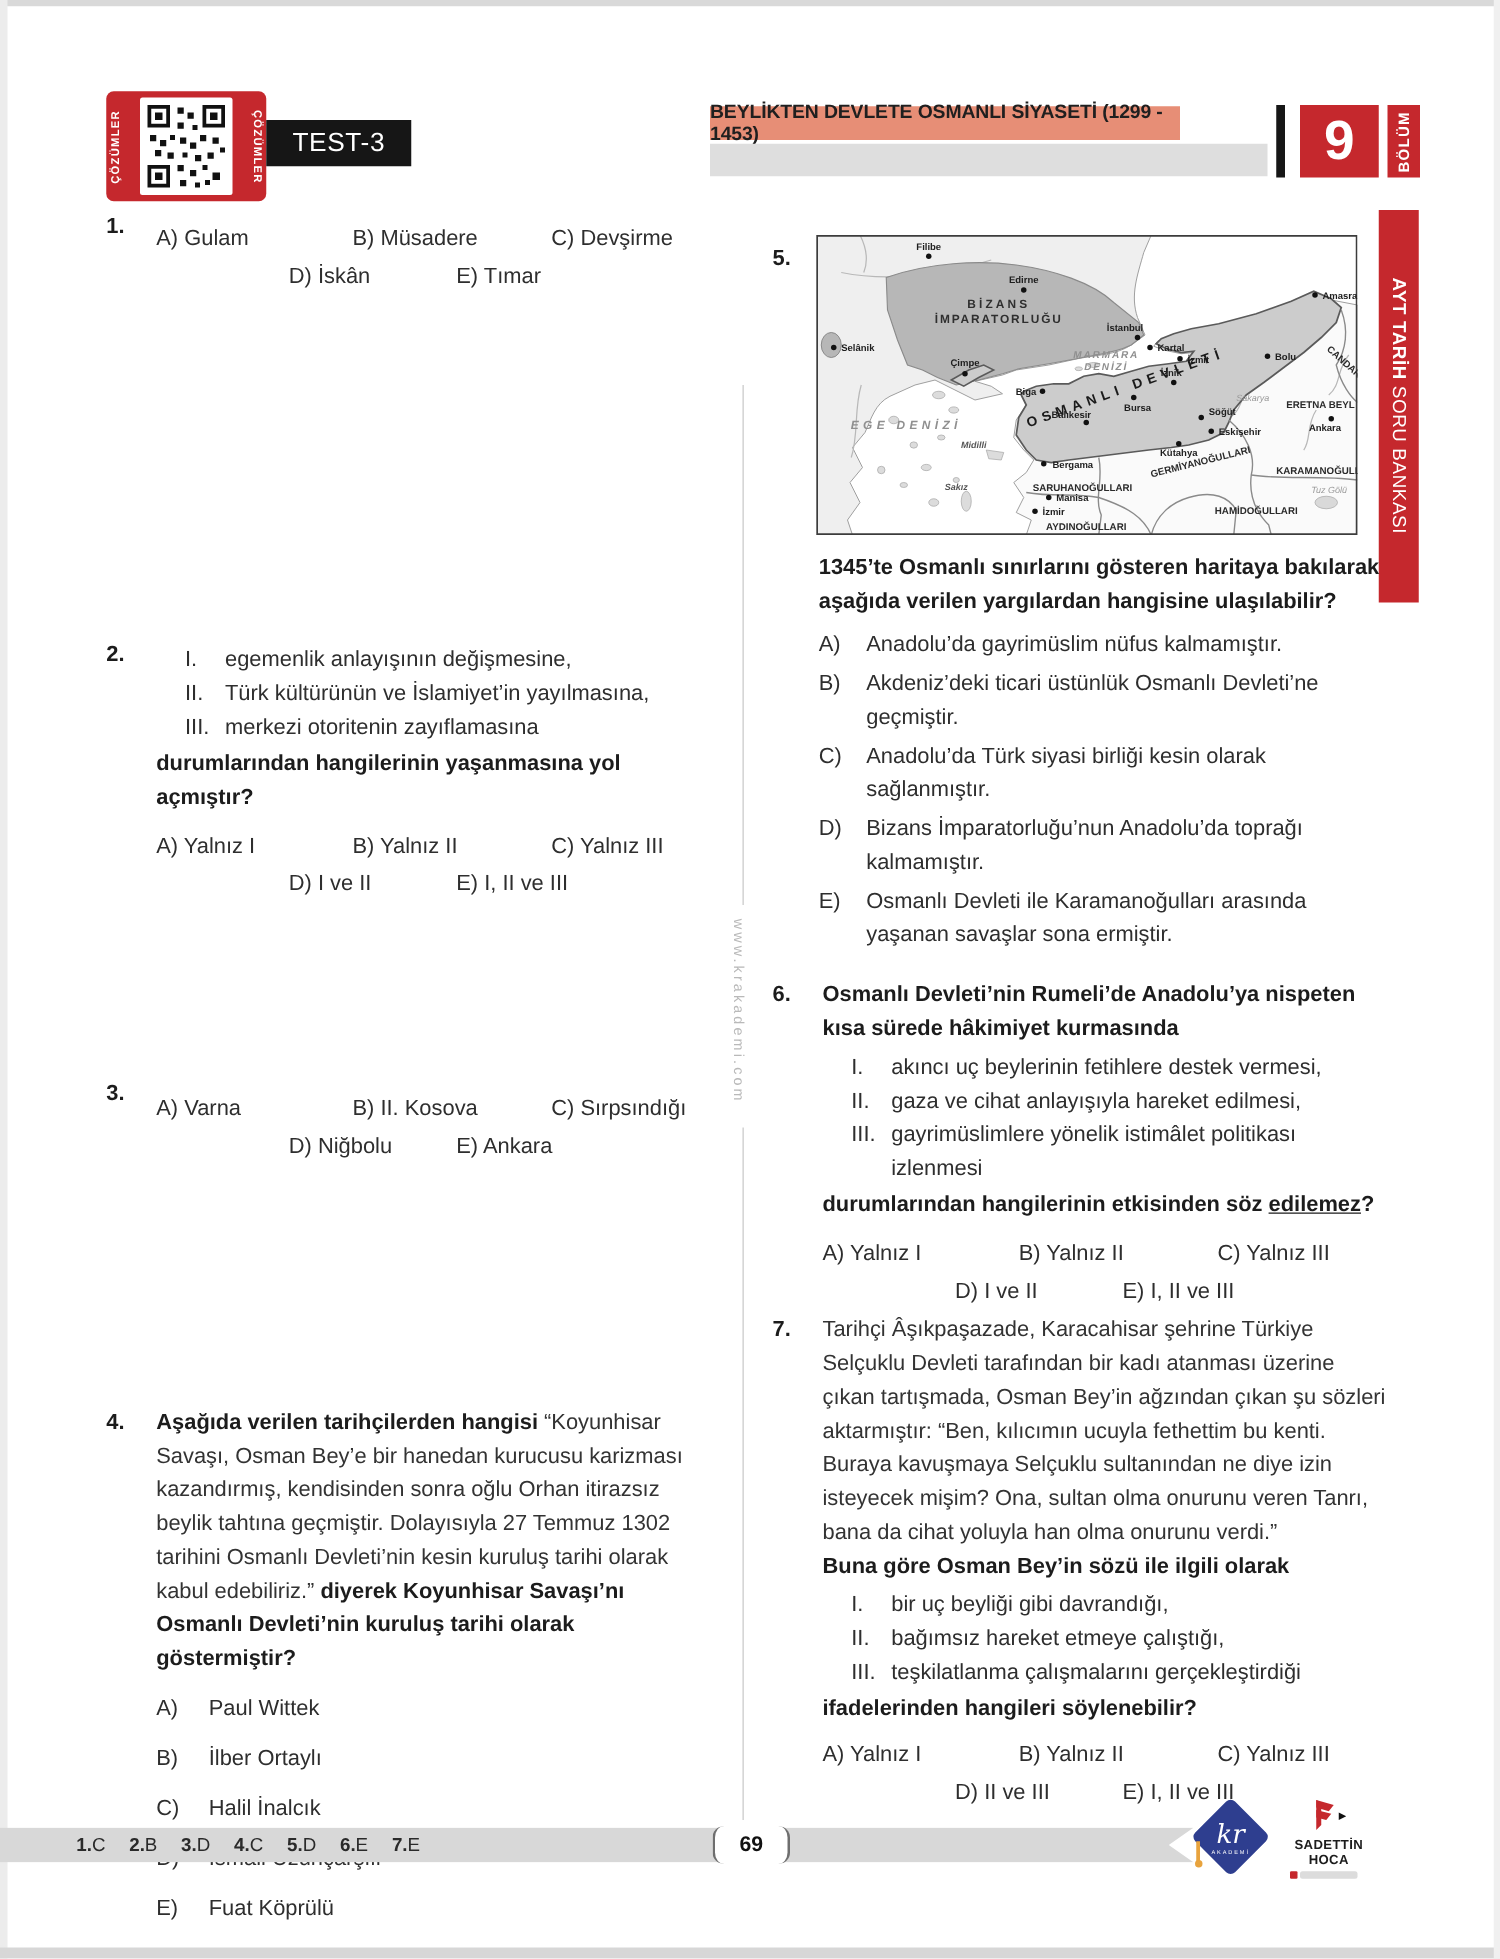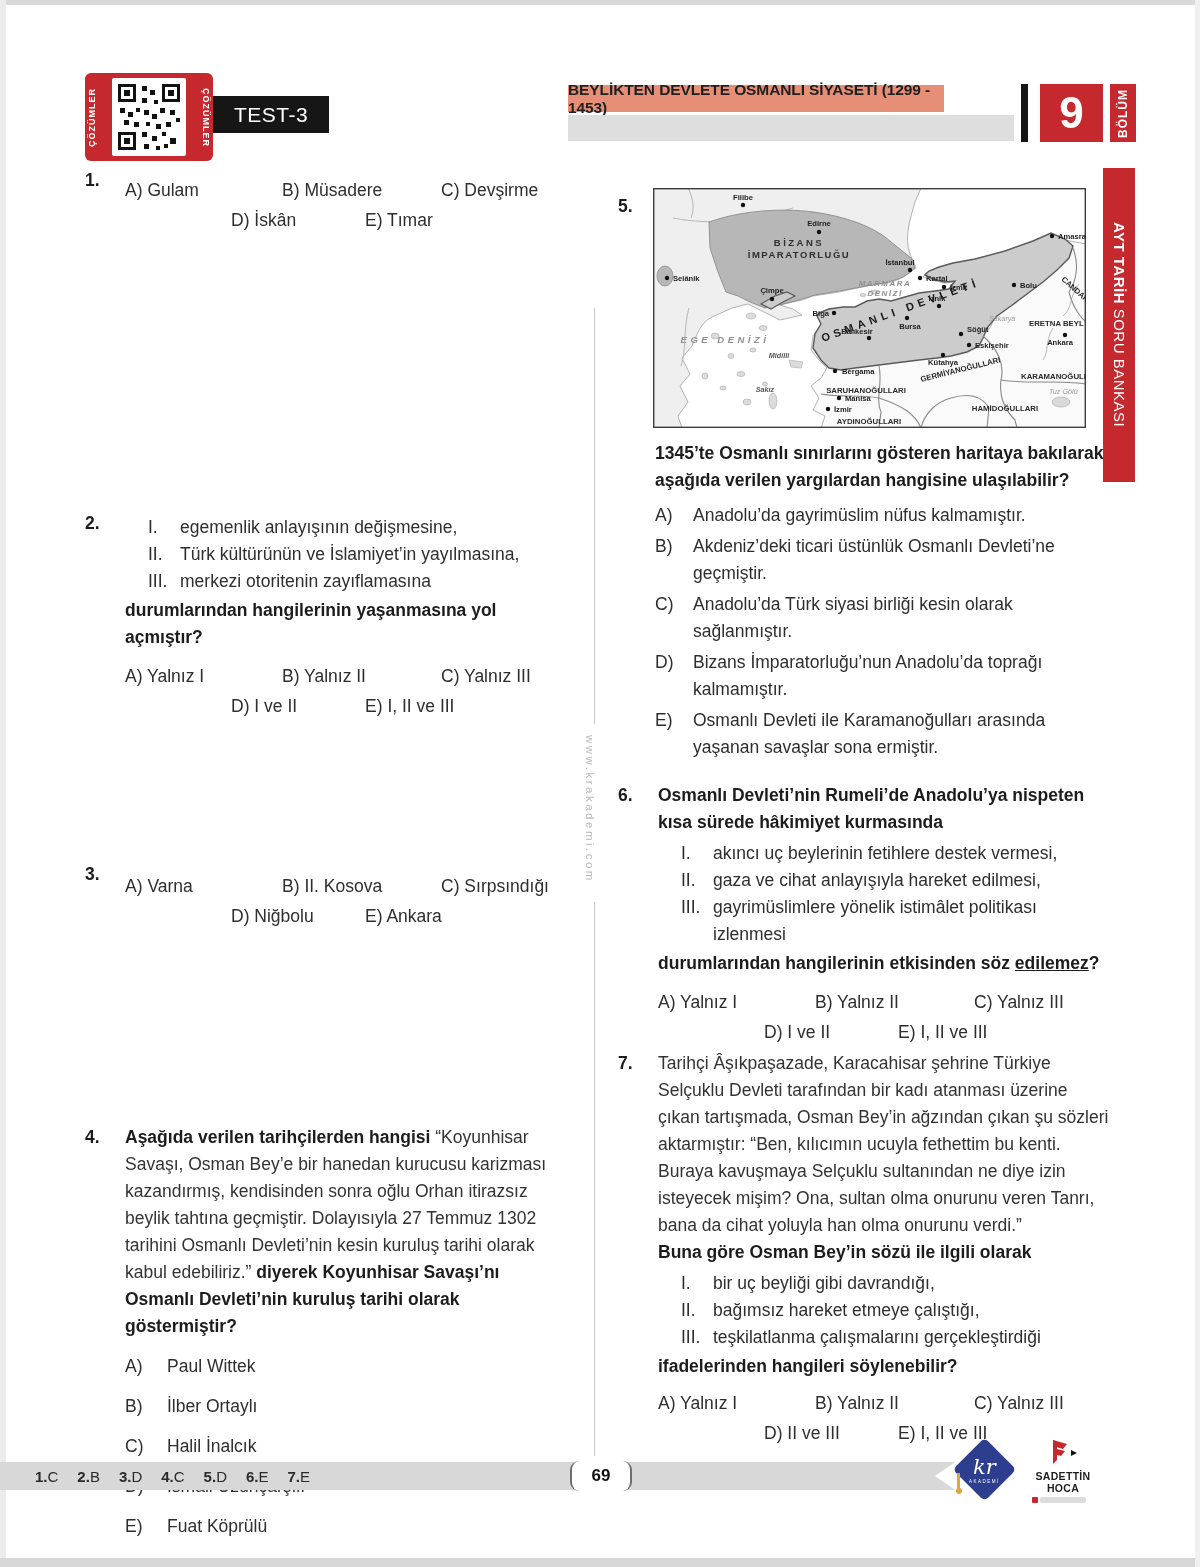--- a/index.html
+++ b/index.html
@@ -52,21 +52,21 @@
   
   .mapbox{left:653px;top:188px;width:433px;height:240px;}
   .mapbox svg{display:block;}
 
   
   .divider{width:1px;background:#c9c9c9;}
   .wm{left:584px;top:735px;color:#b9b9b9;font-size:11.5px;letter-spacing:2.5px;writing-mode:vertical-rl;}
 
   
   .footbar{left:0;top:1462px;width:955px;height:28px;background:#d8d8d8;clip-path:polygon(0 0,100% 0,calc(100% - 20px) 50%,100% 100%,0 100%);display:flex;align-items:center;}
-  .answers{margin-left:35px;display:flex;gap:19px;font-size:15px;color:#2a2a2a;}
+  .answers{margin-left:61px;display:flex;gap:19px;font-size:15px;color:#2a2a2a;}
   .answers b{font-weight:bold;}
   .pagebadge{left:570px;top:1461px;width:58px;height:30px;background:#fff;border-radius:9px;border-left:2px solid #6e6e6e;border-right:2px solid #6e6e6e;display:flex;align-items:center;justify-content:center;font-weight:bold;font-size:17px;color:#111;}
   .krlogo{left:953px;top:1443px;width:64px;height:70px;}
   .krdiamond{position:absolute;left:9px;top:4px;width:45px;height:45px;background:#2e3e8f;transform:rotate(45deg);border-radius:5px;}
   .krtext{position:absolute;left:9px;top:12px;width:45px;text-align:center;color:#fff;font-family:"DejaVu Serif",serif;font-style:italic;font-size:21px;}
   .krsub{position:absolute;left:9px;top:36px;width:45px;text-align:center;color:#fff;font-size:4.5px;letter-spacing:1.5px;}
   .krtassel{position:absolute;left:4px;top:30px;width:3px;height:16px;background:#e8a33d;}
   .krtassel::after{content:"";position:absolute;left:-1.5px;top:15px;width:6px;height:6px;background:#e8a33d;border-radius:50%;}
   .shlogo{left:1018px;top:1438px;width:90px;height:62px;text-align:center;}
   .shtitle{font-size:10.5px;font-weight:bold;color:#1d1d1d;letter-spacing:.3px;margin-top:32px;}

